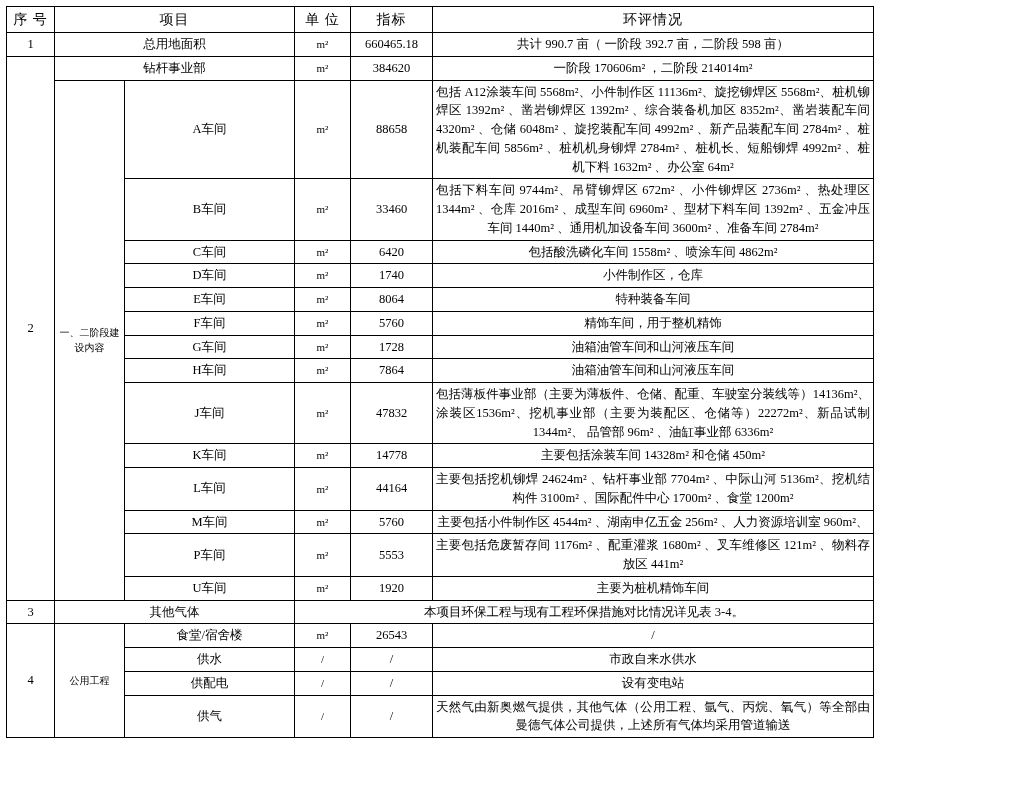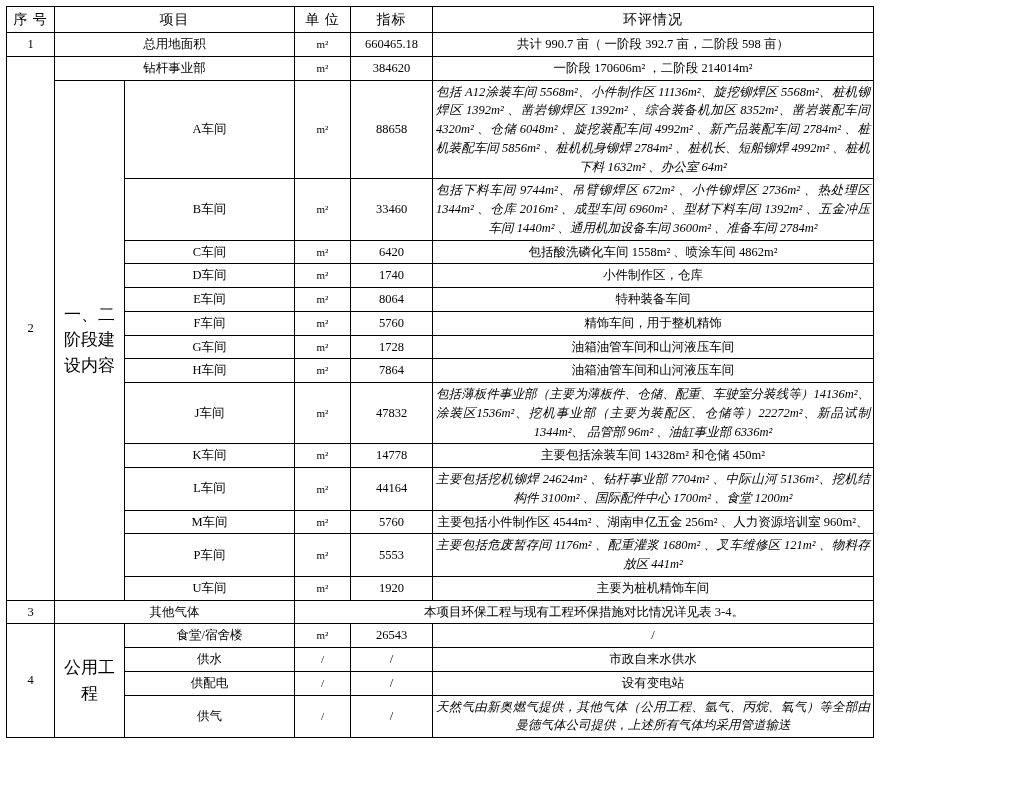--- a/index.html
+++ b/index.html
@@ -42,24 +42,23 @@
   .c-desc{width:auto;}
   .unit{font-size:11px;}
   .desc{
     text-align:center;
     padding:3px 8px;
     line-height:1.55;
   }
   .desc.just{
     text-align:justify;
     text-align-last:center;
-    font-style:italic;
   }
   .vert-cell{
-    font-size:17px;
+    font-size:10px;
     line-height:1.6;
     padding:2px 6px;
   }
 </style>
 </head>
 <body>
 
 <div id="sheet">
   <table class="t">
     <colgroup>

